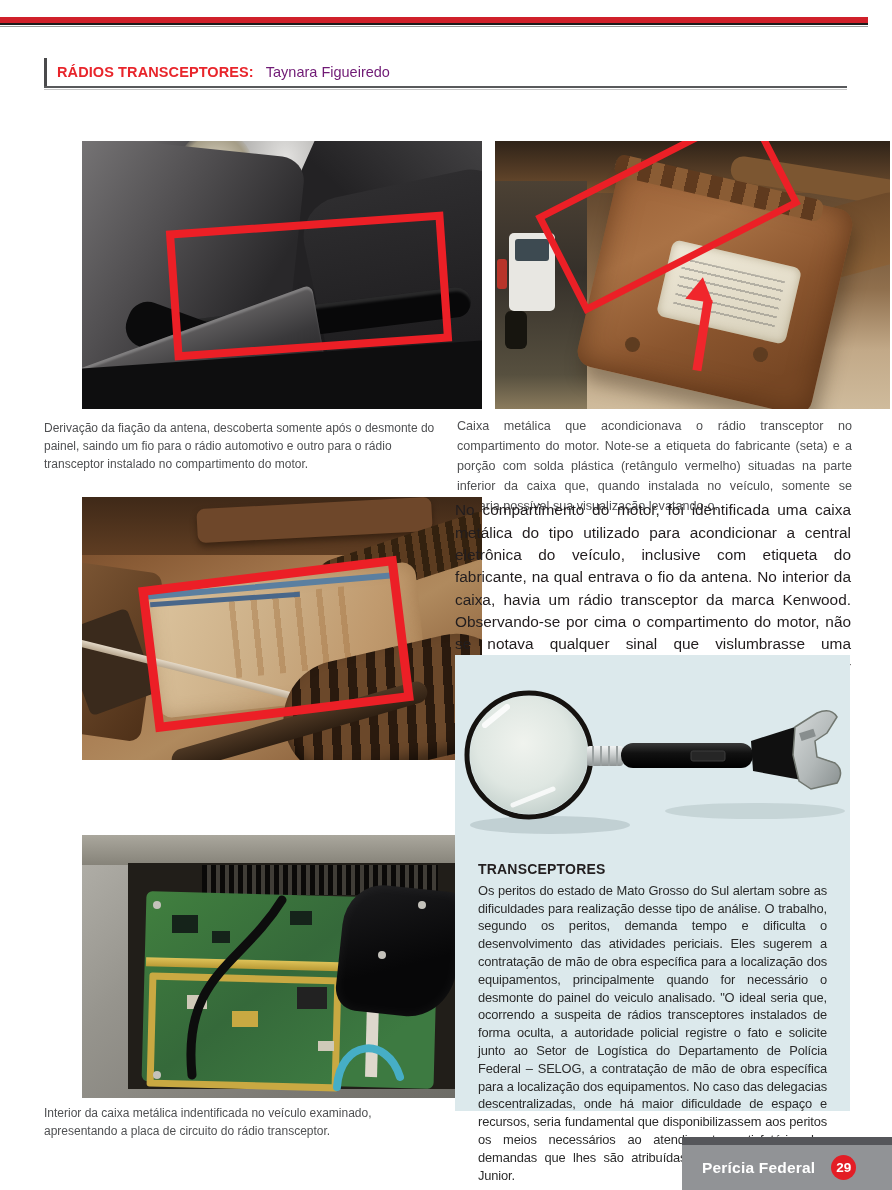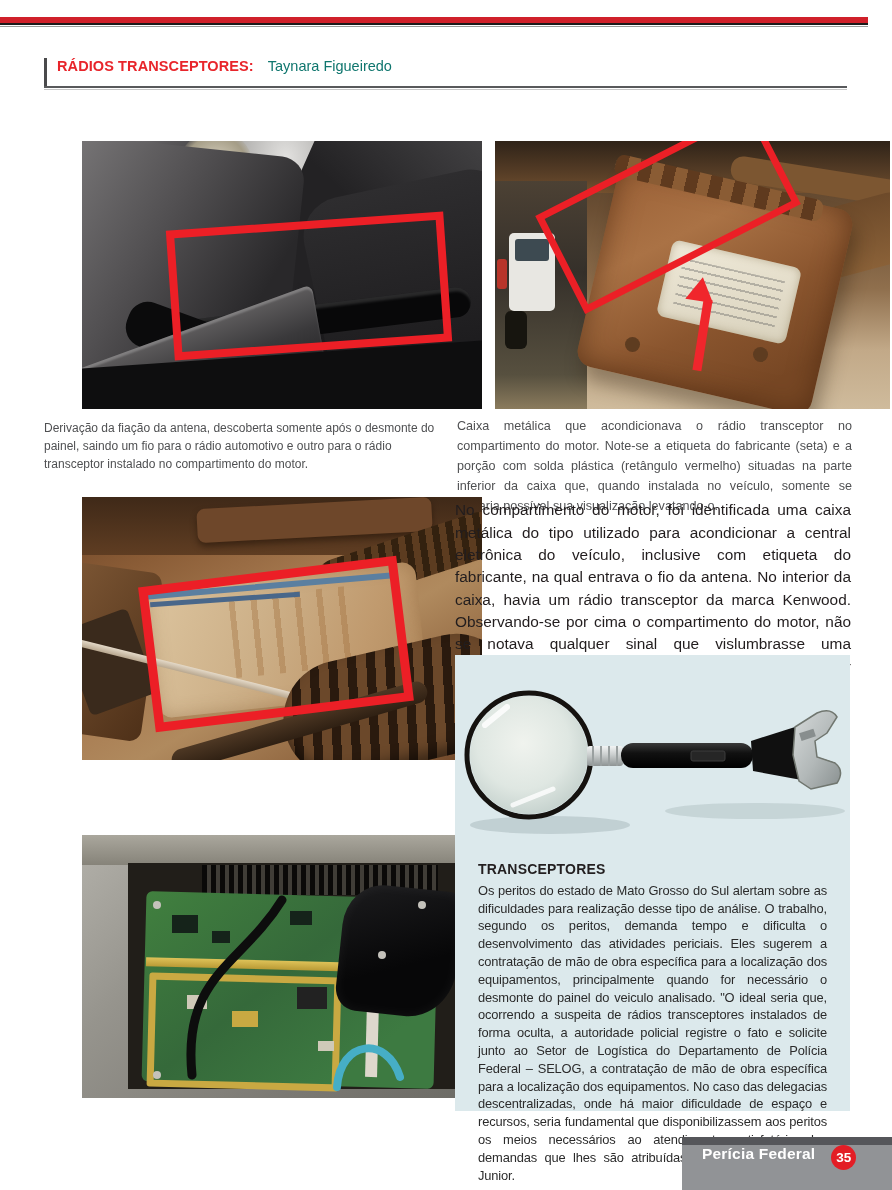--- a/index.html
+++ b/index.html
@@ -7,23 +7,23 @@
         overflow:hidden;font-family:"Liberation Sans",sans-serif;}
   .abs{position:absolute;}
 
   
   .bar-red{left:0;top:17px;width:868px;height:6px;background:#d0202a;}
   .bar-black{left:0;top:23px;width:868px;height:2px;background:#1b1b1b;}
   .bar-thin{left:0;top:26px;width:868px;height:1px;background:#9b9b9b;}
 
   
   .header{left:44px;top:58px;width:800px;height:28px;border-left:3px solid #4a4a4c;
-          padding-left:10px;display:flex;align-items:flex-start;gap:6px;}
+          padding-left:10px;display:flex;align-items:center;gap:12px;}
   .kicker{color:#e8252b;font-weight:bold;font-size:14.5px;letter-spacing:.1px;}
-  .author{color:#0f766e;font-size:14.5px;margin-left:8px;}
+  .author{color:#701a75;font-size:14.5px;}
   .header-rule{left:44px;top:86px;width:803px;height:2px;background:#58595b;}
   .header-rule2{left:44px;top:89px;width:803px;height:1px;background:#c6c6c6;}
 
   
   .photo{position:absolute;overflow:hidden;background:#222;}
   .photo *{position:absolute;}
   #photo1{left:42px;top:125px;width:400px;height:268px;}
   #photo2{left:455px;top:125px;width:395px;height:268px;}
   #photo3{left:42px;top:481px;width:400px;height:263px;}
   #photo4{left:42px;top:819px;width:400px;height:263px;}
@@ -141,21 +141,21 @@
 
   
   .panel{left:455px;top:655px;width:395px;height:456px;background:#dce9ec;}
   .tool-art{position:absolute;left:0;top:8px;width:395px;height:185px;}
   .panel-title{position:absolute;left:23px;top:192px;font-size:14px;font-weight:bold;color:#231f20;letter-spacing:.2px;}
   .panel-text{position:absolute;left:23px;top:214px;width:349px;font-size:12.9px;line-height:1.38;
               color:#2b2b2b;text-align:justify;letter-spacing:-0.15px;}
 
   
   .footer-darkbar{left:682px;top:1137px;width:210px;height:8px;background:#55565a;}
-  .footer-gray{left:682px;top:1145px;width:210px;height:45px;background:#919396;display:flex;}
+  .footer-gray{left:682px;top:1145px;width:210px;height:45px;background:#919396;display:flex;align-items:center;}
   .footer-name{margin-left:20px;color:#ffffff;font-weight:bold;font-size:15.5px;letter-spacing:.2px;}
   .badge{margin-left:16px;width:25px;height:25px;border-radius:50%;background:#e31d25;color:#fff;
          display:flex;align-items:center;justify-content:center;font-size:13.5px;font-weight:bold;}
 </style>
 </head>
 <body>
 
 <div class="page">
 
   <div class="abs bar-red"></div>
@@ -260,20 +260,21 @@
     <div class="p4-chip light" style="left:236px;top:206px;width:16px;height:10px;"></div>
     <svg class="p4-cables" width="400" height="263" viewBox="0 0 400 263">
       <path d="M200,65 C160,130 100,140 110,240" stroke="#0d0d0d" stroke-width="9" fill="none" stroke-linecap="round"></path>
       <path d="M255,252 C258,205 305,200 318,242" stroke="#46aec6" stroke-width="8" fill="none" stroke-linecap="round"></path>
       <circle cx="75" cy="70" r="4" fill="#c4c2bb"></circle>
       <circle cx="75" cy="240" r="4" fill="#c4c2bb"></circle>
       <circle cx="340" cy="70" r="4" fill="#c4c2bb"></circle>
       <circle cx="300" cy="120" r="4" fill="#c4c2bb"></circle>
     </svg>
   </figure>
+  <p class="caption" id="cap4">Interior da caixa metálica indentificada no veículo examinado, apresentando a placa de circuito do rádio transceptor.</p>
 
   <p class="abs body-text"><span>No compartimento do motor, foi identificada uma caixa metálica do tipo utilizado para acondicionar a central eletrônica do veículo, inclusive com etiqueta do fabricante, na qual entrava o fio da antena. No interior da caixa, havia um rádio transceptor da marca Kenwood. Observando-se por cima o compartimento do motor, não se notava qualquer sinal que vislumbrasse uma instalação diferente das originais do veículo; somente por baixo do carro foi possível visualizar a adaptação feita.</span> <span class="end-dot">●</span></p>
 
   <section class="abs panel">
     <div class="tool-art">
       <svg width="395" height="185" viewBox="0 0 395 185">
         <defs>
           <radialGradient id="lens" cx="45%" cy="40%" r="65%">
             <stop offset="0%" stop-color="#f0f3ee"></stop>
               <stop offset="60%" stop-color="#dfe7e2"></stop>
@@ -311,16 +312,16 @@
         <rect x="345" y="68" width="15" height="8" fill="#888e8e" transform="rotate(-18 352 72)"></rect>
       </svg>
     </div>
     <h3 class="panel-title">TRANSCEPTORES</h3>
     <p class="panel-text">Os peritos do estado de Mato Grosso do Sul alertam sobre as dificuldades para realização desse tipo de análise. O trabalho, segundo os peritos, demanda tempo e dificulta o desenvolvimento das atividades periciais. Eles sugerem a contratação de mão de obra específica para a localização dos equipamentos, principalmente quando for necessário o desmonte do painel do veiculo analisado. "O ideal seria que, ocorrendo a suspeita de rádios transceptores instalados de forma oculta, a autoridade policial registre o fato e solicite junto ao Setor de Logística do Departamento de Polícia Federal – SELOG, a contratação de mão de obra específica para a localização dos equipamentos. No caso das delegacias descentralizadas, onde há maior dificuldade de espaço e recursos, seria fundamental que disponibilizassem aos peritos os meios necessários ao atendimento satisfatório das demandas que lhes são atribuídas", afirmou Luiz Spricigo Junior.</p>
   </section>
 
   <div class="abs footer-darkbar"></div>
   <footer class="abs footer-gray">
     <span class="footer-name">Perícia Federal</span>
-    <span class="badge">35</span>
+    <span class="badge">29</span>
   </footer>
 
 </div>
 
 </body></html>

